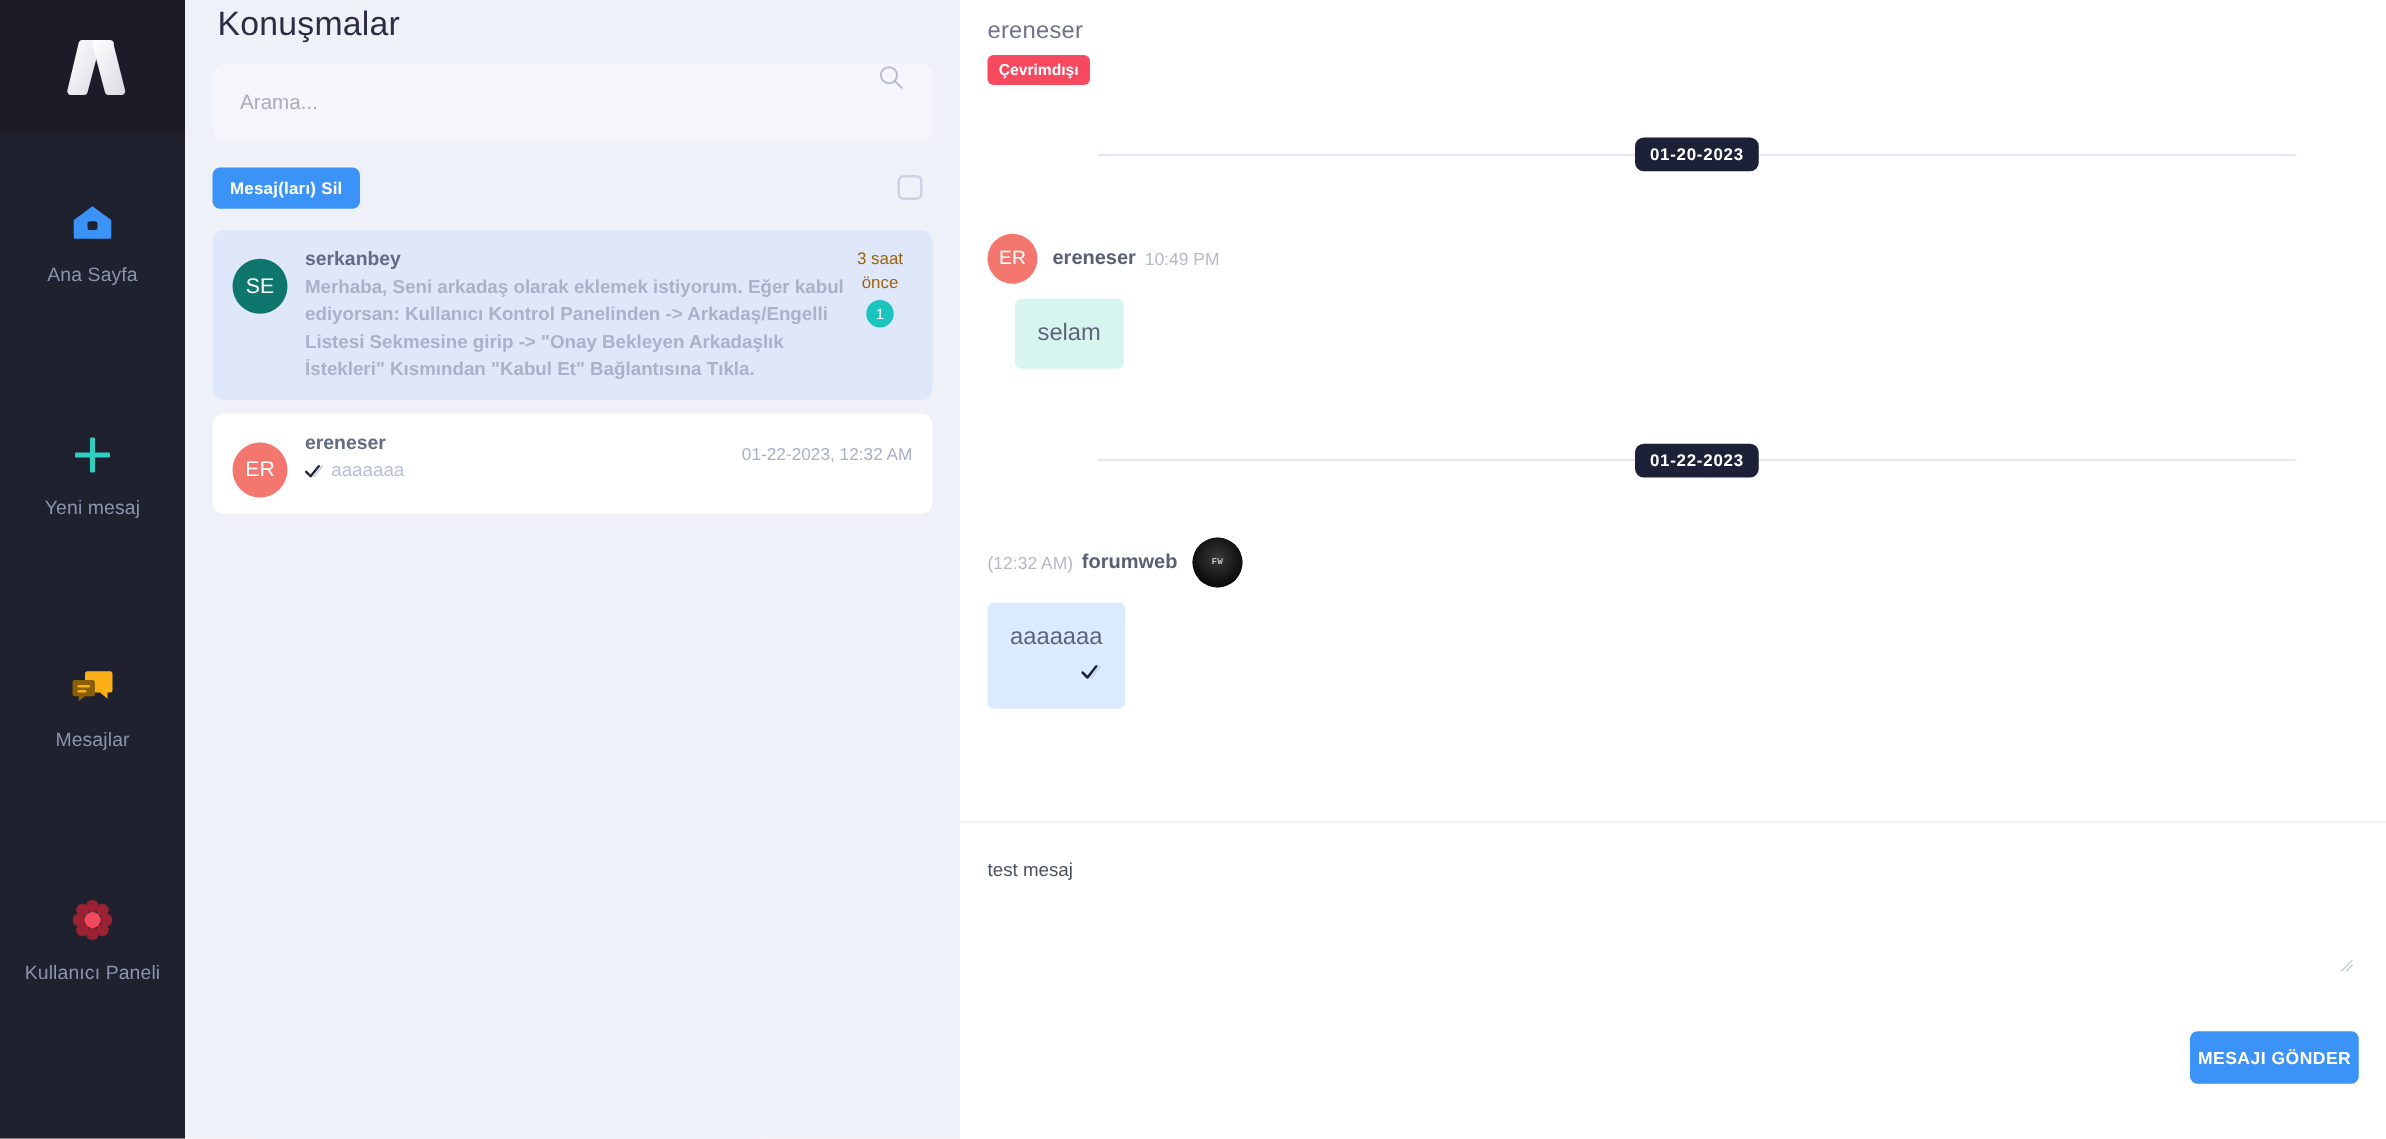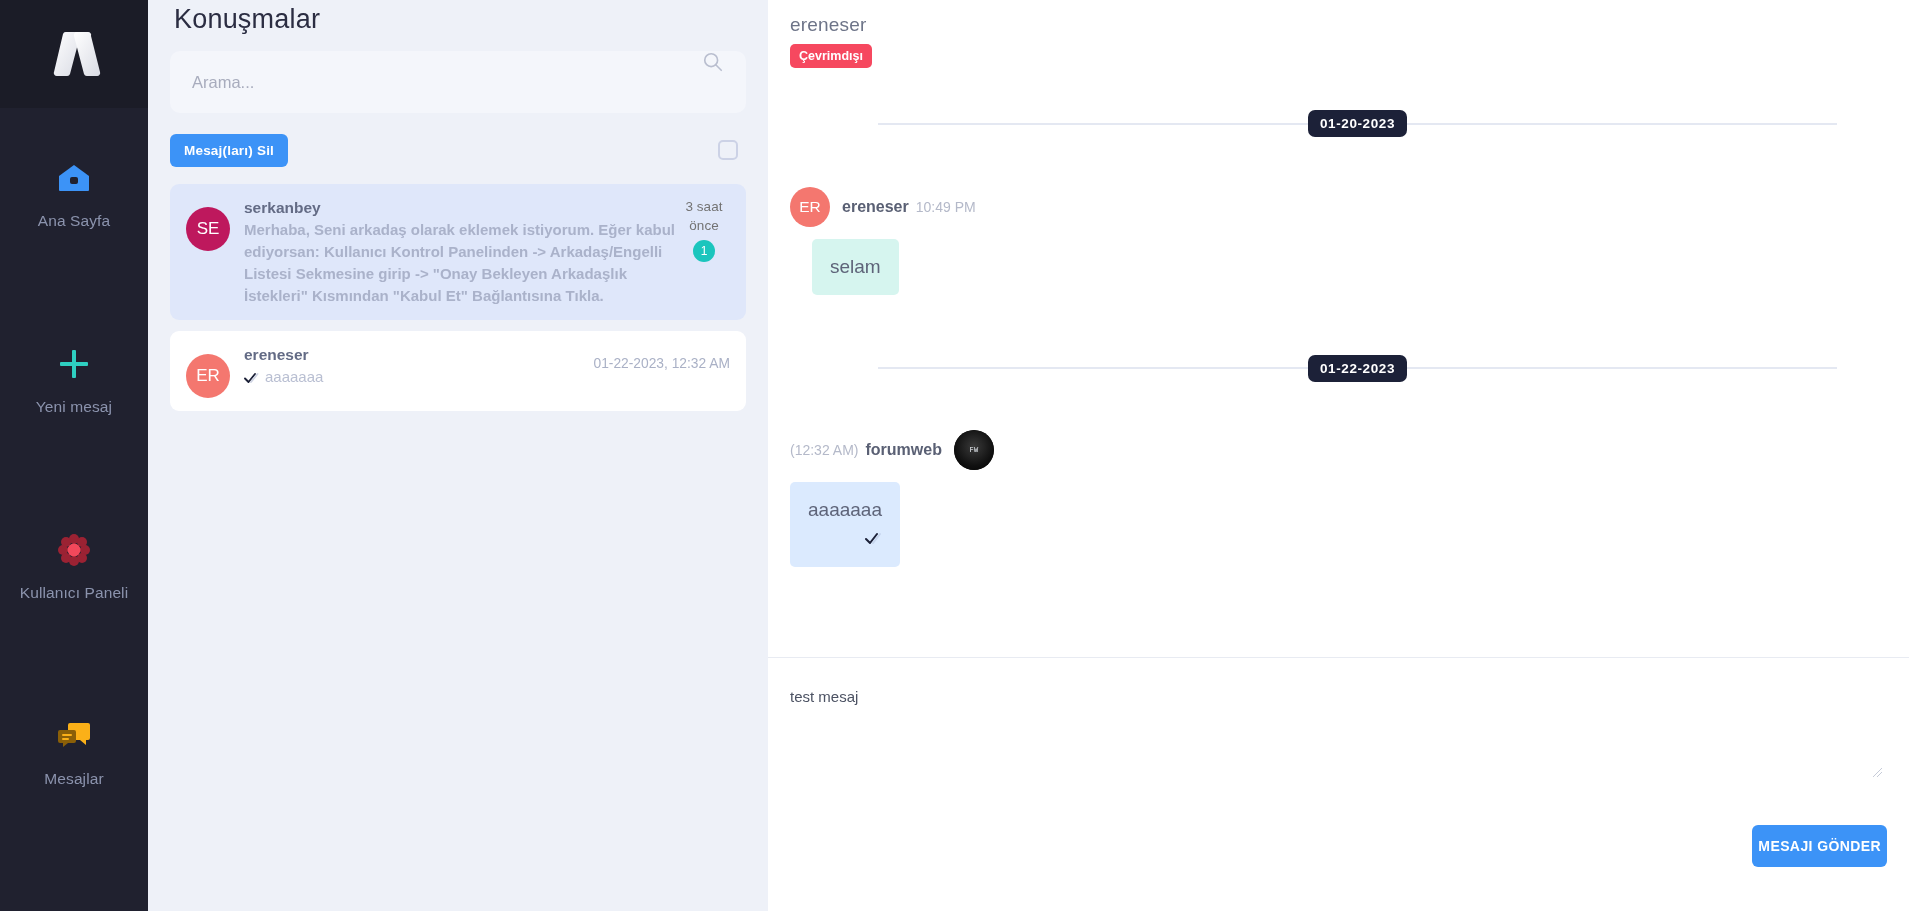--- a/index.html
+++ b/index.html
@@ -99,21 +99,21 @@
   .conv-snippet {
     font-size: 15px; color: #aab2ca; line-height: 1.47;
     font-weight: bold; white-space: normal; word-break: break-word;
   }
   .conv-snippet.light { font-weight: normal; color: #b9bfd2; }
   .conv-right {
     flex: 0 0 auto; width: 52px; text-align: center;
     padding-top: 0px; position: relative; z-index: 2;
   }
   .conv-ago {
-    font-size: 13.5px; color: #737373; line-height: 1.42;
+    font-size: 13.5px; color: #a16207; line-height: 1.42;
     font-weight: normal;
   }
   .unread-badge {
     width: 22px; height: 22px; border-radius: 50%;
     background: #1bc5bd; color: #fff; font-size: 12px;
     display: flex; align-items: center; justify-content: center;
     margin: 5px auto 0 auto;
   }
   .conv-time { font-size: 13.8px; color: #aab1c6; white-space: nowrap; padding-top: 12px; }
   .tick { display: inline-block; vertical-align: -2px; margin-right: 5px; }
@@ -237,49 +237,49 @@
           <svg width="34" height="34" viewBox="0 0 34 34">
             <rect x="15" y="3" width="4" height="28" rx="1" fill="#2ecfc1"></rect>
             <rect x="3" y="15" width="28" height="4" rx="1" fill="#2ecfc1"></rect>
           </svg>
         </span>
         <span class="rail-label">Yeni mesaj</span>
       </div>
 
       <div class="rail-item">
         <span class="rail-icon">
+          <svg width="36" height="30" viewBox="0 0 36 30">
+            <path d="M14 2 h18 a2 2 0 0 1 2 2 v13 a2 2 0 0 1-2 2 h-2 v5 l-6-5 H14 a2 2 0 0 1-2-2 V4 a2 2 0 0 1 2-2 Z" fill="#fbb018"></path>
+            <path d="M4 9 h14 a2 2 0 0 1 2 2 v9 a2 2 0 0 1-2 2 H12 l-5 4 v-4 H4 a2 2 0 0 1-2-2 v-9 a2 2 0 0 1 2-2 Z" fill="#8a5f08"></path>
+            <rect x="6" y="13" width="10" height="2" rx="1" fill="#fbb018"></rect>
+            <rect x="6" y="17" width="7" height="2" rx="1" fill="#fbb018"></rect>
+          </svg>
+        </span>
+        <span class="rail-label">Mesajlar</span>
+      </div>
+
+      <div class="rail-item">
+        <span class="rail-icon">
           <svg width="32" height="32" viewBox="0 0 32 32">
             <g fill="#9b2233">
               <circle cx="16" cy="5" r="5"></circle>
                 <circle cx="16" cy="27" r="5"></circle>
               <circle cx="5" cy="16" r="5"></circle>
                 <circle cx="27" cy="16" r="5"></circle>
               <circle cx="8" cy="8" r="5"></circle>
                 <circle cx="24" cy="8" r="5"></circle>
               <circle cx="8" cy="24" r="5"></circle>
                 <circle cx="24" cy="24" r="5"></circle>
             </g>
             <circle cx="16" cy="16" r="6.5" fill="#f2485b"></circle>
           </svg>
         </span>
         <span class="rail-label">Kullanıcı Paneli</span>
       </div>
 
-      <div class="rail-item">
-        <span class="rail-icon">
-          <svg width="36" height="30" viewBox="0 0 36 30">
-            <path d="M14 2 h18 a2 2 0 0 1 2 2 v13 a2 2 0 0 1-2 2 h-2 v5 l-6-5 H14 a2 2 0 0 1-2-2 V4 a2 2 0 0 1 2-2 Z" fill="#fbb018"></path>
-            <path d="M4 9 h14 a2 2 0 0 1 2 2 v9 a2 2 0 0 1-2 2 H12 l-5 4 v-4 H4 a2 2 0 0 1-2-2 v-9 a2 2 0 0 1 2-2 Z" fill="#8a5f08"></path>
-            <rect x="6" y="13" width="10" height="2" rx="1" fill="#fbb018"></rect>
-            <rect x="6" y="17" width="7" height="2" rx="1" fill="#fbb018"></rect>
-          </svg>
-        </span>
-        <span class="rail-label">Mesajlar</span>
-      </div>
-
     </div>
   </nav>
 
   <section class="conv-pane">
     <h1 class="conv-title">Konuşmalar</h1>
 
     <div class="search-wrap">
       <input class="search-input" type="text" placeholder="Arama..." style="">
       <svg class="search-icon" viewBox="0 0 24 24">
         <circle cx="10" cy="10" r="7" fill="none" stroke="#9aa1b8" stroke-width="1.8"></circle>
@@ -288,21 +288,21 @@
     </div>
 
     <div class="conv-actionbar">
       <button class="btn-delete">Mesaj(ları) Sil</button>
       <span class="select-all"></span>
     </div>
 
     <div class="conv-list">
 
       <div class="conv-item active">
-        <span class="avatar" style="background:#be185d">
+        <span class="avatar" style="background:#0f766e">
           <span>SE</span>
         </span>
         <span class="conv-body">
           <span class="conv-name" style="display:block">serkanbey</span>
           <span class="conv-snippet" style="display:block">Merhaba, Seni arkadaş olarak eklemek istiyorum. Eğer kabul ediyorsan: Kullanıcı Kontrol Panelinden -&gt; Arkadaş/Engelli Listesi Sekmesine girip -&gt; "Onay Bekleyen Arkadaşlık İstekleri" Kısmından "Kabul Et" Bağlantısına Tıkla.</span>
         </span>
         <span class="conv-right">
           <span class="conv-ago" style="display:block">3 saat önce</span>
           <span class="unread-badge">1</span>
         </span>

